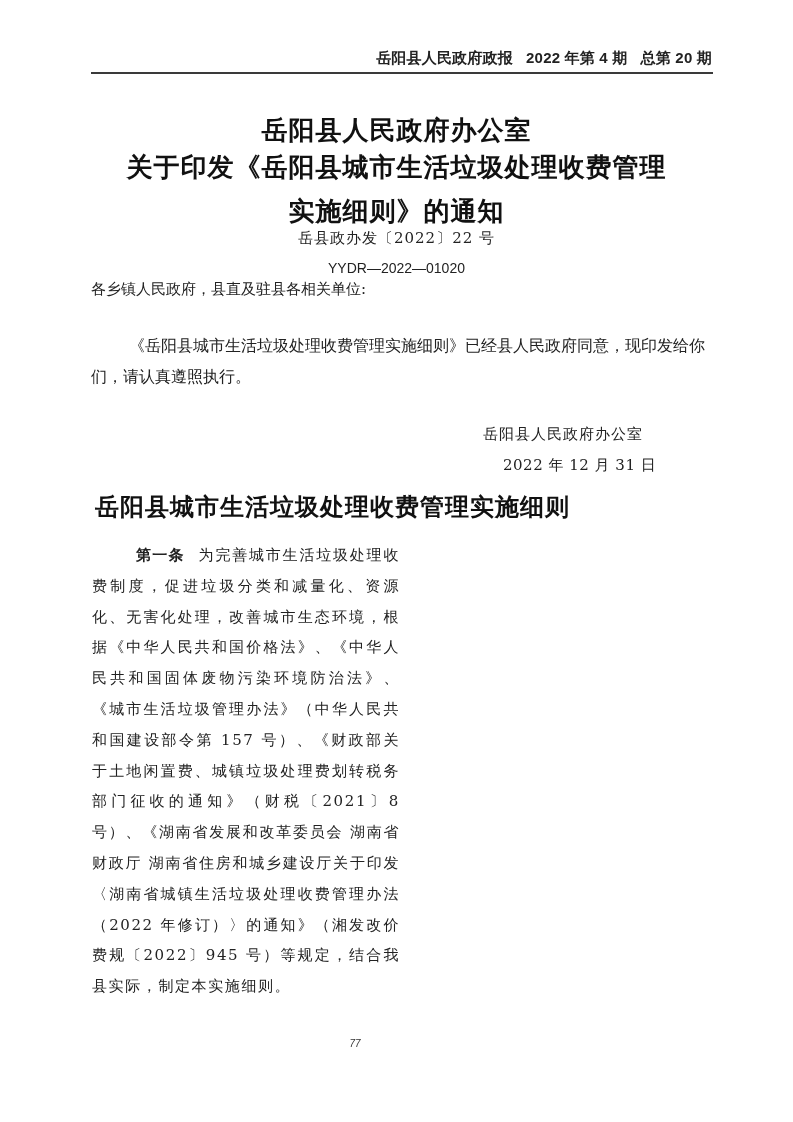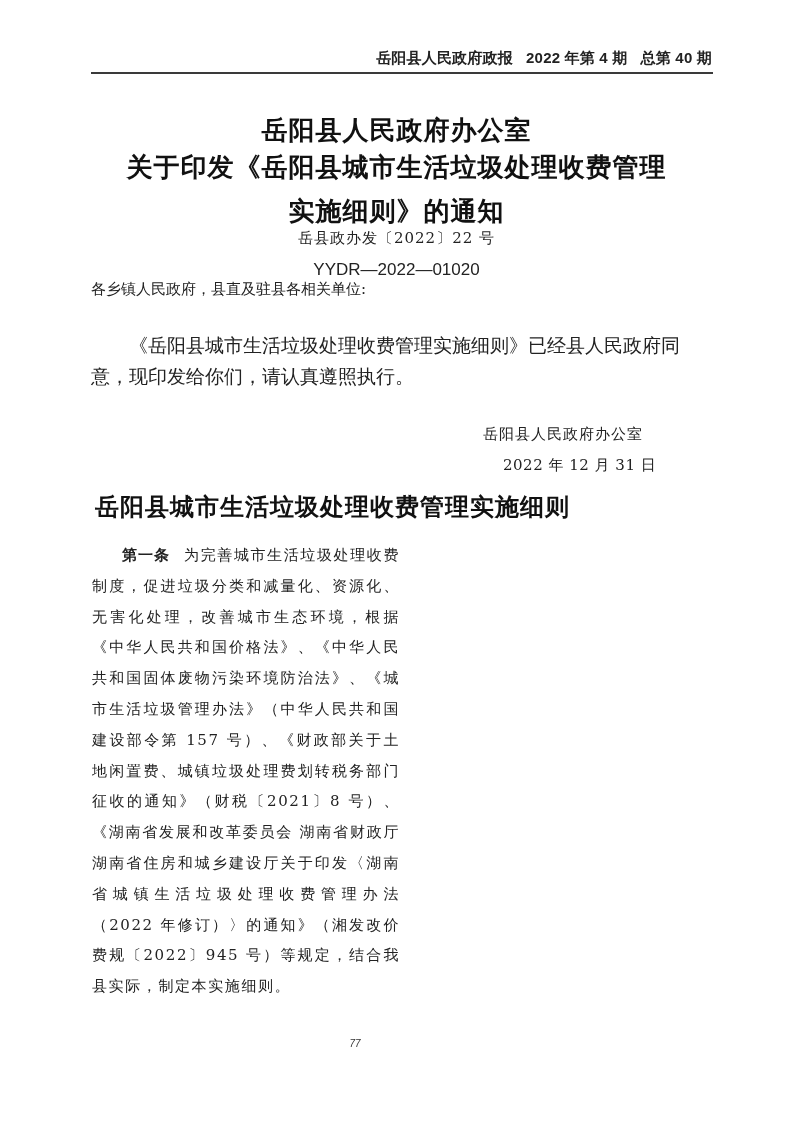--- a/index.html
+++ b/index.html
@@ -4,38 +4,38 @@
   <style>
     html, body { margin: 0; padding: 0; background: #ffffff; }
     body { width: 793px; height: 1122px; position: relative; overflow: hidden; color: #111; }
     .header-line { position: absolute; left: 91px; top: 72px; width: 622px; height: 2px; background: #3a3a3a; }
     .header-text { position: absolute; right: 81px; top: 49px; font-family: "Liberation Sans", "DejaVu Sans", sans-serif; font-size: 15px; font-weight: bold; color: #222; white-space: pre; letter-spacing: 0.2px; }
     .title { position: absolute; left: 0; width: 793px; text-align: center; font-family: "DejaVu Serif", "Liberation Serif", serif; font-weight: bold; font-size: 26px; color: #111; letter-spacing: 1px; }
     .t1 { top: 113px; }
     .t2 { top: 150px; }
     .t3 { top: 194px; }
     .docno { position: absolute; left: 0; width: 793px; top: 229px; text-align: center; font-family: "DejaVu Serif", serif; font-size: 15px; color: #222; letter-spacing: 1px; }
-    .yydr { position: absolute; left: 0; width: 793px; top: 260px; text-align: center; font-family: "Liberation Sans", sans-serif; font-size: 17px; color: #222; }
+    .yydr { position: absolute; left: 0; width: 793px; top: 260px; text-align: center; font-family: "Liberation Sans", sans-serif; font-size: 14px; color: #222; }
     .salutation { position: absolute; left: 91px; top: 280px; font-family: "DejaVu Serif", serif; font-size: 15px; color: #222; }
-    .body-para { position: absolute; left: 91px; width: 625px; top: 330px; font-family: "DejaVu Serif", serif; font-size: 19px; line-height: 31px; color: #222; text-indent: 38px; }
+    .body-para { position: absolute; left: 91px; width: 625px; top: 330px; font-family: "DejaVu Serif", serif; font-size: 16px; line-height: 31px; color: #222; text-indent: 38px; }
     .sign-org { position: absolute; left: 483px; top: 425px; font-family: "DejaVu Serif", serif; font-size: 15px; color: #222; letter-spacing: 1px; }
     .sign-date { position: absolute; left: 503px; top: 456px; font-family: "DejaVu Serif", serif; font-size: 15px; color: #222; letter-spacing: 0.5px; }
     .sub-title { position: absolute; left: 0; width: 665px; top: 491px; text-align: center; font-family: "DejaVu Serif", serif; font-weight: bold; font-size: 24px; color: #111; letter-spacing: 1px; }
     .col { position: absolute; top: 540px; width: 308px; font-family: "DejaVu Serif", serif; font-size: 15px; line-height: 30.8px; color: #222; letter-spacing: 1.6px; text-align: justify; }
     .col-left { left: 92px; }
     .col-right { left: 416px; }
     .col p { margin: 0; }
     .col .indent { text-indent: 30px; }
-    .article { font-weight: bold; letter-spacing: 1px; margin-right: 14px; }
+    .article { font-weight: bold; letter-spacing: 1px; margin-right: 14px; margin-left: 14px; }
     .page-num { position: absolute; left: 0; width: 710px; top: 1038px; text-align: center; font-family: "Liberation Sans", sans-serif; font-size: 10px; font-style: italic; color: #333; }
   </style>
 </head>
 <body>
 
-<div class="header-text"><span>岳阳县人民政府政报</span>   <span>2022 年第 4 期</span>   <span>总第 40 期</span></div>
+<div class="header-text"><span>岳阳县人民政府政报</span>   <span>2022 年第 4 期</span>   <span>总第 20 期</span></div>
 <div class="header-line"></div>
 
 <div class="title t1">岳阳县人民政府办公室</div>
 <div class="title t2">关于印发《岳阳县城市生活垃圾处理收费管理</div>
 <div class="title t3">实施细则》的通知</div>
 
 <div class="docno">岳县政办发〔2022〕22 号</div>
 <div class="yydr">YYDR—2022—01020</div>
 
 <div class="salutation">各乡镇人民政府，县直及驻县各相关单位:</div>

